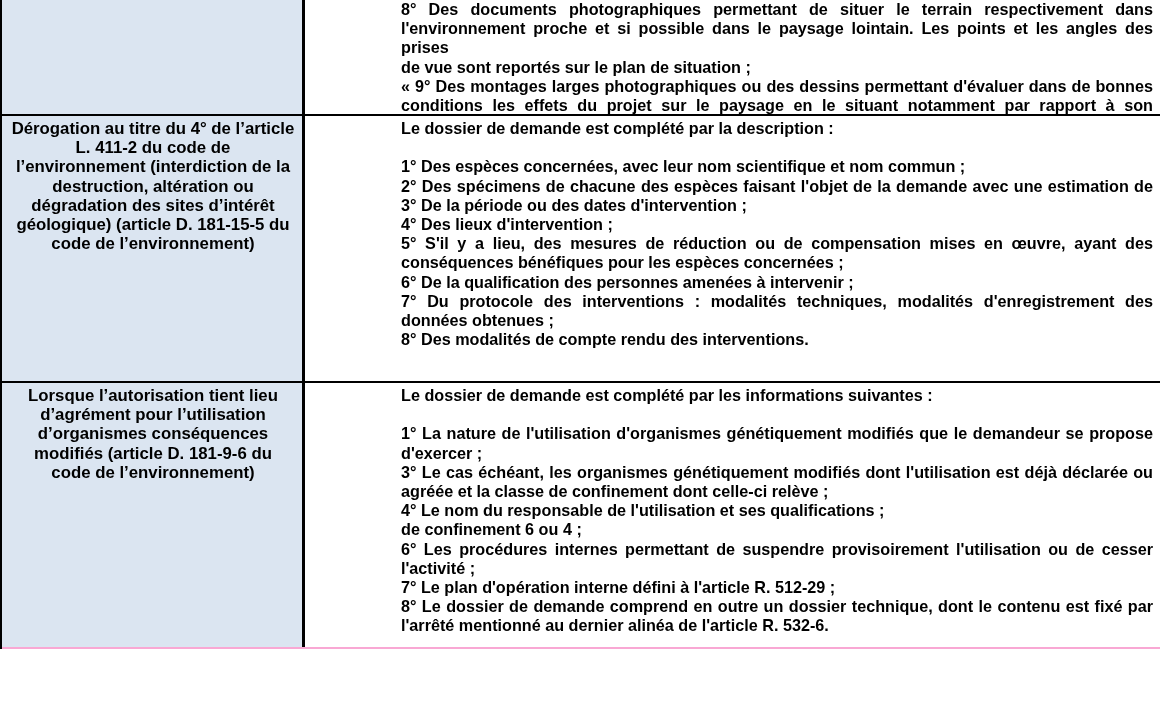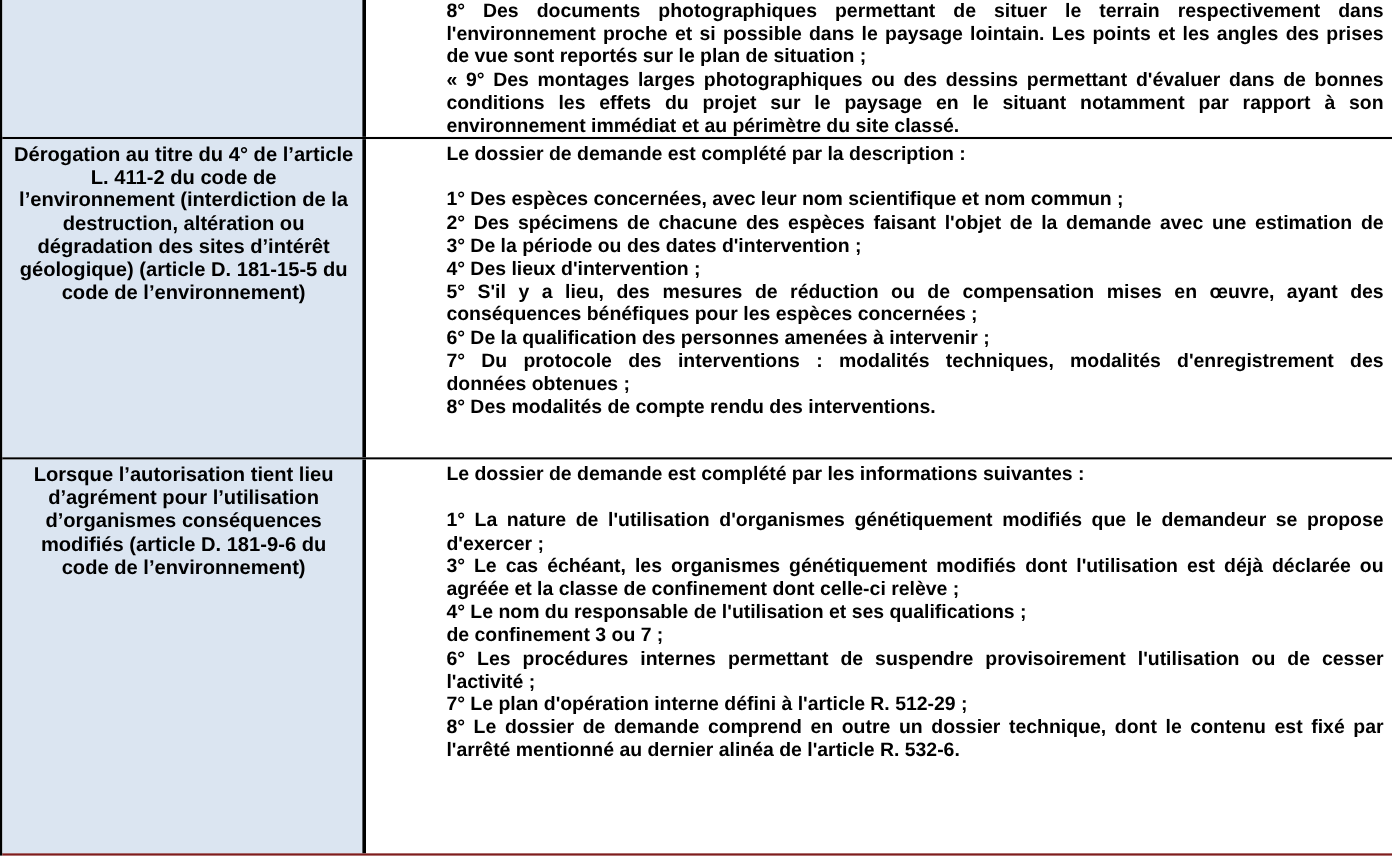--- a/index.html
+++ b/index.html
@@ -23,24 +23,25 @@
     top: 0;
     width: 1160px;
     box-sizing: border-box;
     border-left: 2px solid #000000;
   }
   .row {
     display: flex;
     align-items: stretch;
     box-sizing: border-box;
     border-top: 2px solid #000000;
+    gap: 29px;
   }
   .row.r0 { height: 114px; border-top: none; }
   .row.r1 { height: 267px; }
-  .row.r2 { height: 332px; border-bottom: 2px solid #7f1d1d; }
+  .row.r2 { height: 268px; border-bottom: 2px solid #f9a8d4; }
   .cell {
     box-sizing: border-box;
     overflow: hidden;
   }
   .cell-left {
     flex: 0 0 303px;
     width: 303px;
     background: #dbe5f1;
     border-right: 3px solid #000000;
     padding: 3px 4px 3px 6px;
@@ -152,21 +153,21 @@
             <div class="cline">d'exercer ;</div>
           </div>
           <div class="para">
             <div class="cline jl">3° Le cas échéant, les organismes génétiquement modifiés dont l'utilisation est déjà déclarée ou</div>
             <div class="cline">agréée et la classe de confinement dont celle-ci relève ;</div>
           </div>
           <div class="para">
             <div class="cline">4° Le nom du responsable de l'utilisation et ses qualifications ;</div>
           </div>
           <div class="para">
-            <div class="cline">de confinement 3 ou 7 ;</div>
+            <div class="cline">de confinement 6 ou 4 ;</div>
           </div>
           <div class="para">
             <div class="cline jl">6° Les procédures internes permettant de suspendre provisoirement l'utilisation ou de cesser</div>
             <div class="cline">l'activité ;</div>
           </div>
           <div class="para">
             <div class="cline">7° Le plan d'opération interne défini à l'article R. 512-29 ;</div>
           </div>
           <div class="para">
             <div class="cline jl">8° Le dossier de demande comprend en outre un dossier technique, dont le contenu est fixé par</div>

